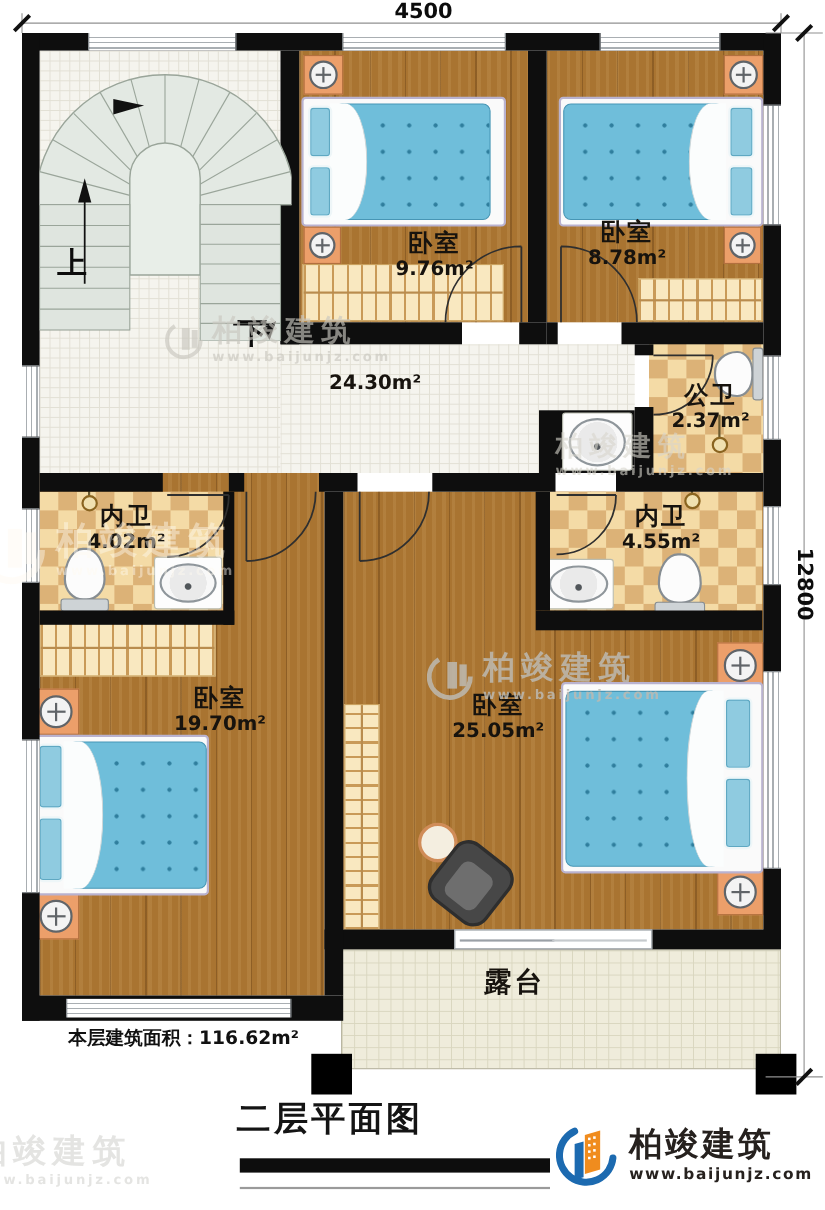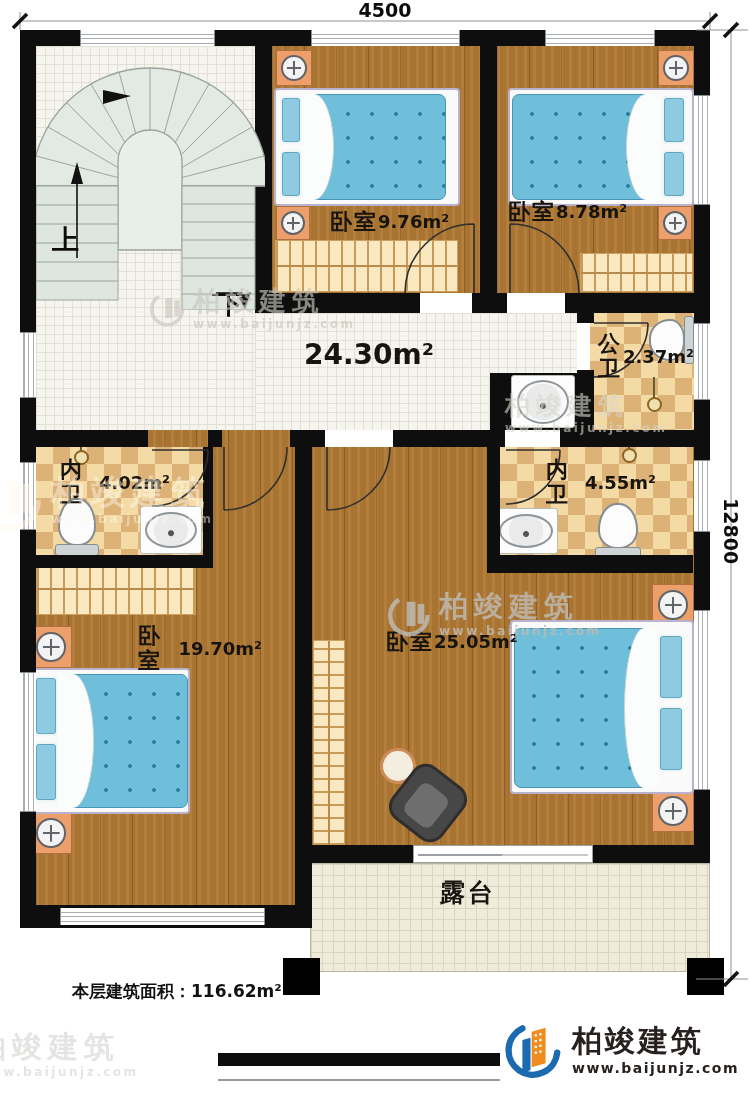--- a/index.html
+++ b/index.html
@@ -19,21 +19,21 @@
   .fold{position:absolute;background:#fbfdfd;box-sizing:border-box;}
   .pillow{position:absolute;background:#8fcbe0;border:2px solid #eef6f8;border-radius:5px;box-shadow:inset 0 0 0 1px #5fa8c2;box-sizing:border-box;}
   .nstand{position:absolute;background:#ec9f6a;border:1.5px solid #b26f3e;box-sizing:border-box;display:flex;align-items:center;justify-content:center;}
   .lamp{width:64%;height:64%;border-radius:50%;border:2px solid #606468;background:linear-gradient(#606468 0 0) center/2px 64% no-repeat,linear-gradient(#606468 0 0) center/64% 2px no-repeat,#f3f3f3;}
   .toilet{position:absolute;background:#fcfcfc;border:2px solid #868d92;border-radius:46% 46% 46% 46%/58% 58% 40% 40%;box-sizing:border-box;}
   .tbase{position:absolute;background:#ced3d6;border:1.5px solid #868d92;border-radius:3px;box-sizing:border-box;}
   .counter{position:absolute;background:#fdfdfd;border:1.5px solid #b9bcb0;border-radius:3px;box-sizing:border-box;}
   .basin{position:absolute;border:2px solid #8f969b;border-radius:50%;background:radial-gradient(circle at 50% 60%,#51565a 2.5px,rgba(0,0,0,0) 3.5px),radial-gradient(circle,#eaeaea 58%,#f8f8f8 59%);box-sizing:border-box;}
   .cord{position:absolute;width:11px;height:11px;border-radius:50%;border:2.5px solid #8a6420;background:#f0e0b0;box-sizing:content-box;}
   .cordline{position:absolute;width:1.5px;background:#6a5a30;}
-  .rlabel{position:absolute;display:flex;flex-direction:row;align-items:center;color:#17130e;font-weight:bold;line-height:1.12;text-align:left;}
+  .rlabel{position:absolute;display:flex;flex-direction:column;align-items:center;color:#17130e;font-weight:bold;line-height:1.12;text-align:left;}
   .rn{font-size:22px;letter-spacing:2px;}
   .ra{font-size:18px;}
   .biglabel{position:absolute;color:#17130e;font-weight:bold;text-align:center;}
   .stairtxt{position:absolute;font-weight:bold;color:#0c0c0c;font-size:27px;line-height:1;}
   .dimlabel{position:absolute;font-size:19px;font-weight:bold;color:#0c0c0c;}
   .wm{position:absolute;display:flex;align-items:center;gap:7px;pointer-events:none;}
   .wmtxt{display:flex;flex-direction:column;line-height:1;}
   .wmname{font-weight:bold;letter-spacing:6px;}
   .wmurl{font-weight:bold;letter-spacing:2.5px;margin-top:4px;font-size:12px;}
   .stats{position:absolute;color:#111;font-size:17px;font-weight:600;line-height:1.7;}
@@ -260,24 +260,24 @@
   <div class="dimlabel" style="left:742px;top:498px;transform:rotate(90deg);transform-origin:0 0;">12800</div>
 
   <div class="rlabel" style="left:330px;top:210px;width:130px;">
     <span class="rn">卧室</span>
     <span class="ra">9.76m²</span>
   </div>
   <div class="rlabel" style="left:508px;top:200px;width:124px;">
     <span class="rn">卧室</span>
     <span class="ra">8.78m²</span>
   </div>
-  <div class="biglabel" style="left:304px;top:338px;width:130px;font-size:28px;">
+  <div class="biglabel" style="left:276px;top:338px;width:130px;font-size:18px;">
     <span>24.30m²</span>
   </div>
-  <div class="rlabel" style="left:598px;top:332px;width:96px;">
+  <div class="rlabel" style="left:598px;top:348px;width:96px;">
     <span class="rn">公卫</span>
     <span class="ra">2.37m²</span>
   </div>
   <div class="rlabel" style="left:60px;top:458px;width:110px;">
     <span class="rn">内卫</span>
     <span class="ra">4.02m²</span>
   </div>
   <div class="rlabel" style="left:546px;top:458px;width:110px;">
     <span class="rn">内卫</span>
     <span class="ra">4.55m²</span>
@@ -333,25 +333,26 @@
         <span class="wmurl">www.baijunjz.com</span>
       </div>
   </div>
   <div class="wm" style="left:-24px;top:1032px;color:#cfcfcb;opacity:.55;">
     <div class="wmtxt">
         <span class="wmname" style="font-size:30px;">柏竣建筑</span>
         <span class="wmurl">www.baijunjz.com</span>
       </div>
   </div>
 
-  <div class="stats" style="left:72px;top:930px;margin-top:47px;">
+  <div class="stats" style="left:62px;top:930px;">
     <div>本层建筑面积：116.62m²</div>
   </div>
 
   <div class="title-row" style="left:215px;top:996px;">
+    <span class="title-main">二层平面图</span>
   </div>
   <div style="position:absolute;left:218px;top:1053px;width:282px;height:13px;background:#0d0d0d;"></div>
   <div style="position:absolute;left:218px;top:1079px;width:282px;height:2px;background:#9a9a9a;"></div>
 
   <div class="logo" style="left:505px;top:1018px;">
     <svg width="58" height="66" viewBox="0 0 100 110">
       <path d="M30,16 A42,42 0 1 0 90,58" fill="none" stroke="#1c6ab0" stroke-width="11" stroke-linecap="round"></path>
       <polygon points="46,22 70,15 70,76 46,83" fill="#f08c1e"></polygon>
       <polygon points="30,36 44,32 44,88 30,92" fill="#1c6ab0"></polygon>
       <g fill="#ffffff">

